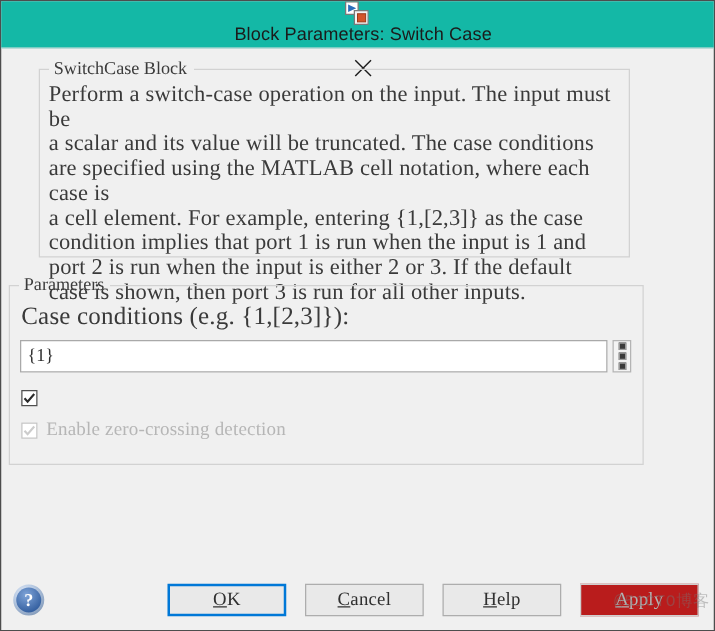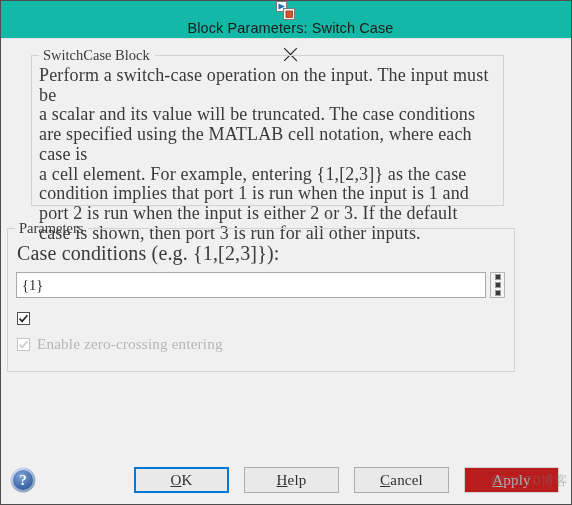--- a/index.html
+++ b/index.html
@@ -311,21 +311,21 @@
             </svg>
           </span>
         </div>
 
         <div class="check-row">
           <span class="check-box disabled">
             <svg width="11" height="11" viewBox="0 0 11 11">
               <polyline points="1.6,5.6 4.1,8.4 9.4,2.2" fill="none" stroke="#cccccc" stroke-width="1.7"></polyline>
             </svg>
           </span>
-          <span class="check-label disabled">Enable zero-crossing entering</span>
+          <span class="check-label disabled">Enable zero-crossing detection</span>
         </div>
 
       </div>
     </fieldset>
 
   </div>
 
   <div id="footer">
 
     <div id="help-circle">
@@ -347,25 +347,25 @@
       </svg>
     </div>
 
     <div id="button-bar">
 
       <div class="dlg-button focused">
         <span><u>O</u>K</span>
       </div>
 
       <div class="dlg-button">
+        <span><u>C</u>ancel</span>
+      </div>
+
+      <div class="dlg-button">
         <span><u>H</u>elp</span>
-      </div>
-
-      <div class="dlg-button">
-        <span><u>C</u>ancel</span>
       </div>
 
       <div class="dlg-button disabled">
         <span><u>A</u>pply</span>
       </div>
 
     </div>
 
     <div id="watermark">@51CTO博客</div>
   </div>

